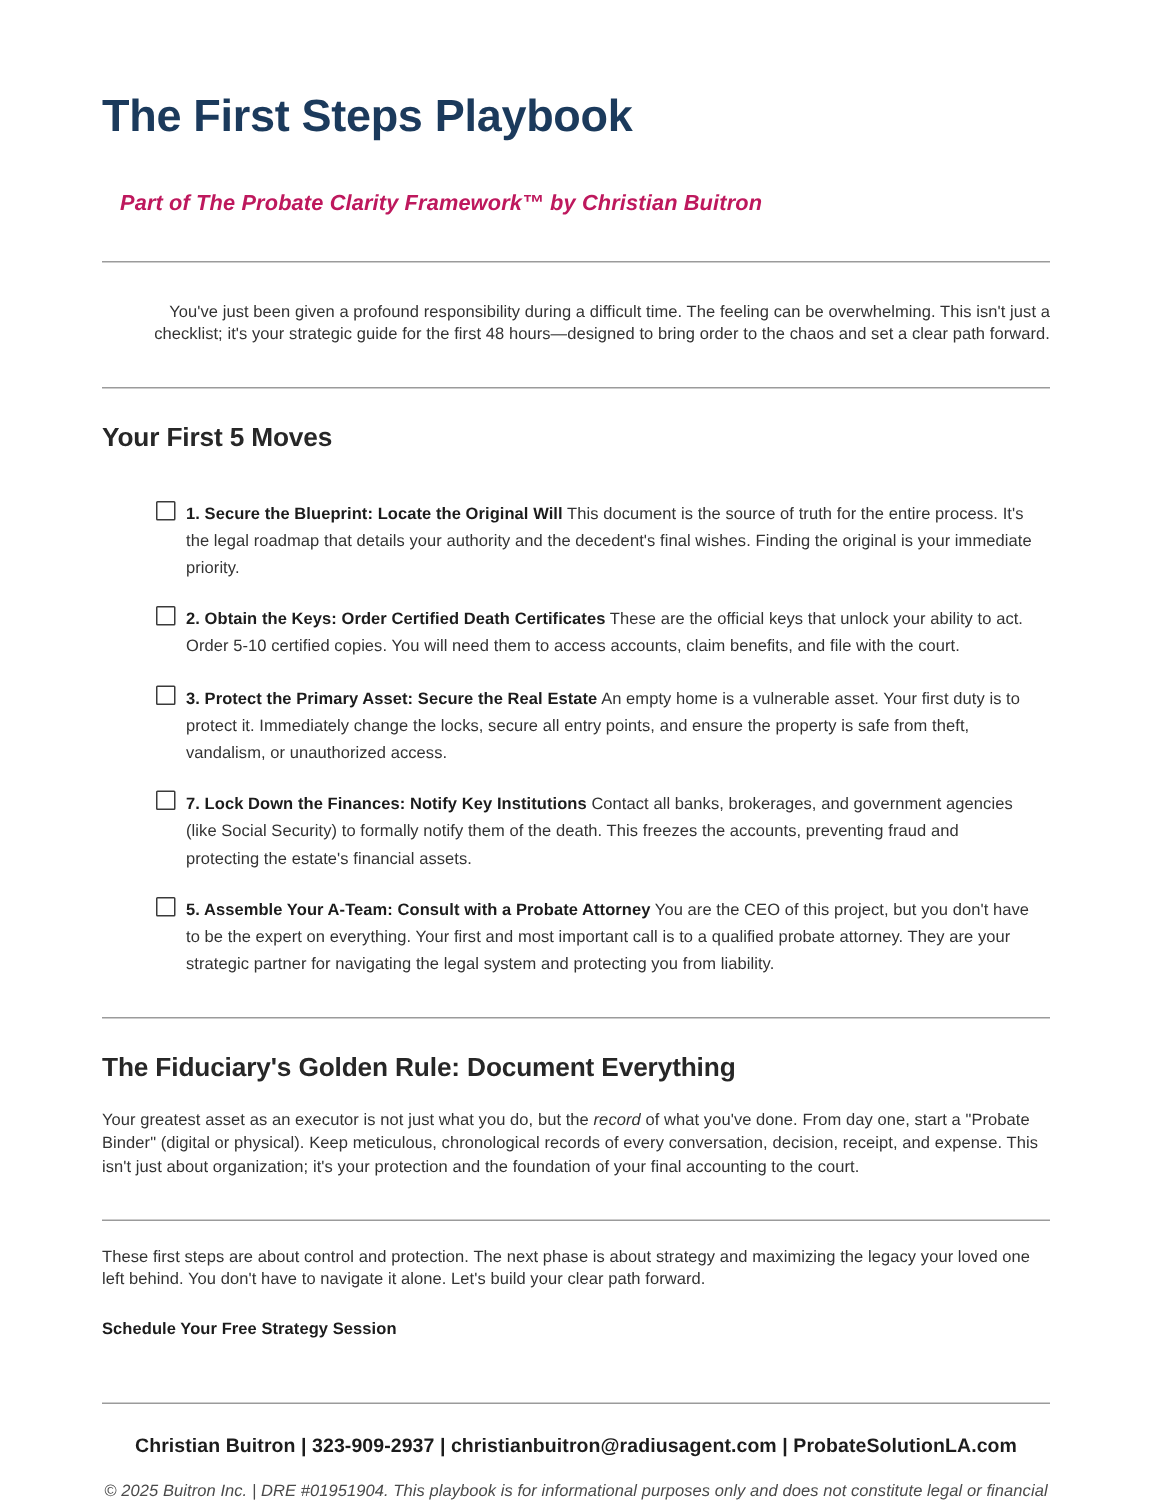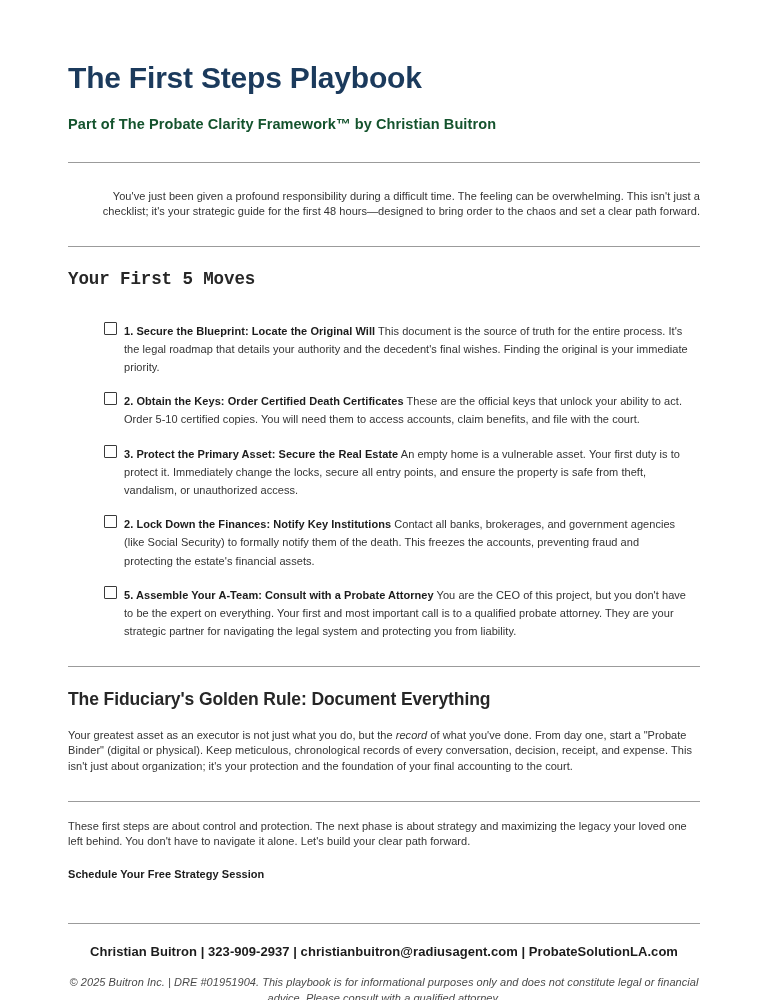--- a/index.html
+++ b/index.html
@@ -33,26 +33,27 @@
   .doc-title {
     margin: 0;
     padding-top: 60px;
     font-size: 30px;
     line-height: 1.18;
     font-weight: bold;
     letter-spacing: -0.2px;
     color: #1b3a5c;
   }
   .doc-subtitle {
-    margin: 0;
+    margin: 12px;
     padding-top: 20px;
     font-size: 14.5px;
     line-height: 1.3;
     font-weight: bold;
-    color: #14532d;
+    font-style: italic;
+    color: #be185d;
     letter-spacing: 0.1px;
   }
 
   
   .rule {
     height: 0;
     border: none;
     border-top: 1.6px solid #9b9b9b;
     margin: 0;
     width: 100%;
@@ -76,21 +77,21 @@
 
   
   .section-heading {
     margin: 0;
     font-size: 17.5px;
     line-height: 1.25;
     font-weight: bold;
     color: #272727;
     letter-spacing: -0.1px;
   }
-  .heading-moves  { padding-top: 22px; font-family: Liberation Mono, monospace; }
+  .heading-moves  { padding-top: 22px; }
   .heading-golden { padding-top: 22px; }
   .heading-plan   { padding-top: 22px; }
 
   
   .checklist {
     list-style: none;
     margin: 11px;
     padding: 19px 0 0 0;
   }
   .check-item {
@@ -186,21 +187,21 @@
         <span class="check-text"><span class="lead">2. Obtain the Keys: Order Certified Death Certificates</span> <span>These are the official keys that unlock your ability to act. Order 5-10 certified copies. You will need them to access accounts, claim benefits, and file with the court.</span></span>
       </li>
 
       <li class="check-item">
         <span class="checkbox"></span>
         <span class="check-text"><span class="lead">3. Protect the Primary Asset: Secure the Real Estate</span> <span>An empty home is a vulnerable asset. Your first duty is to protect it. Immediately change the locks, secure all entry points, and ensure the property is safe from theft, vandalism, or unauthorized access.</span></span>
       </li>
 
       <li class="check-item">
         <span class="checkbox"></span>
-        <span class="check-text"><span class="lead">2. Lock Down the Finances: Notify Key Institutions</span> <span>Contact all banks, brokerages, and government agencies (like Social Security) to formally notify them of the death. This freezes the accounts, preventing fraud and protecting the estate's financial assets.</span></span>
+        <span class="check-text"><span class="lead">7. Lock Down the Finances: Notify Key Institutions</span> <span>Contact all banks, brokerages, and government agencies (like Social Security) to formally notify them of the death. This freezes the accounts, preventing fraud and protecting the estate's financial assets.</span></span>
       </li>
 
       <li class="check-item">
         <span class="checkbox"></span>
         <span class="check-text"><span class="lead">5. Assemble Your A-Team: Consult with a Probate Attorney</span> <span>You are the CEO of this project, but you don't have to be the expert on everything. Your first and most important call is to a qualified probate attorney. They are your strategic partner for navigating the legal system and protecting you from liability.</span></span>
       </li>
 
     </ul>
 
     <hr class="rule rule-moves">

